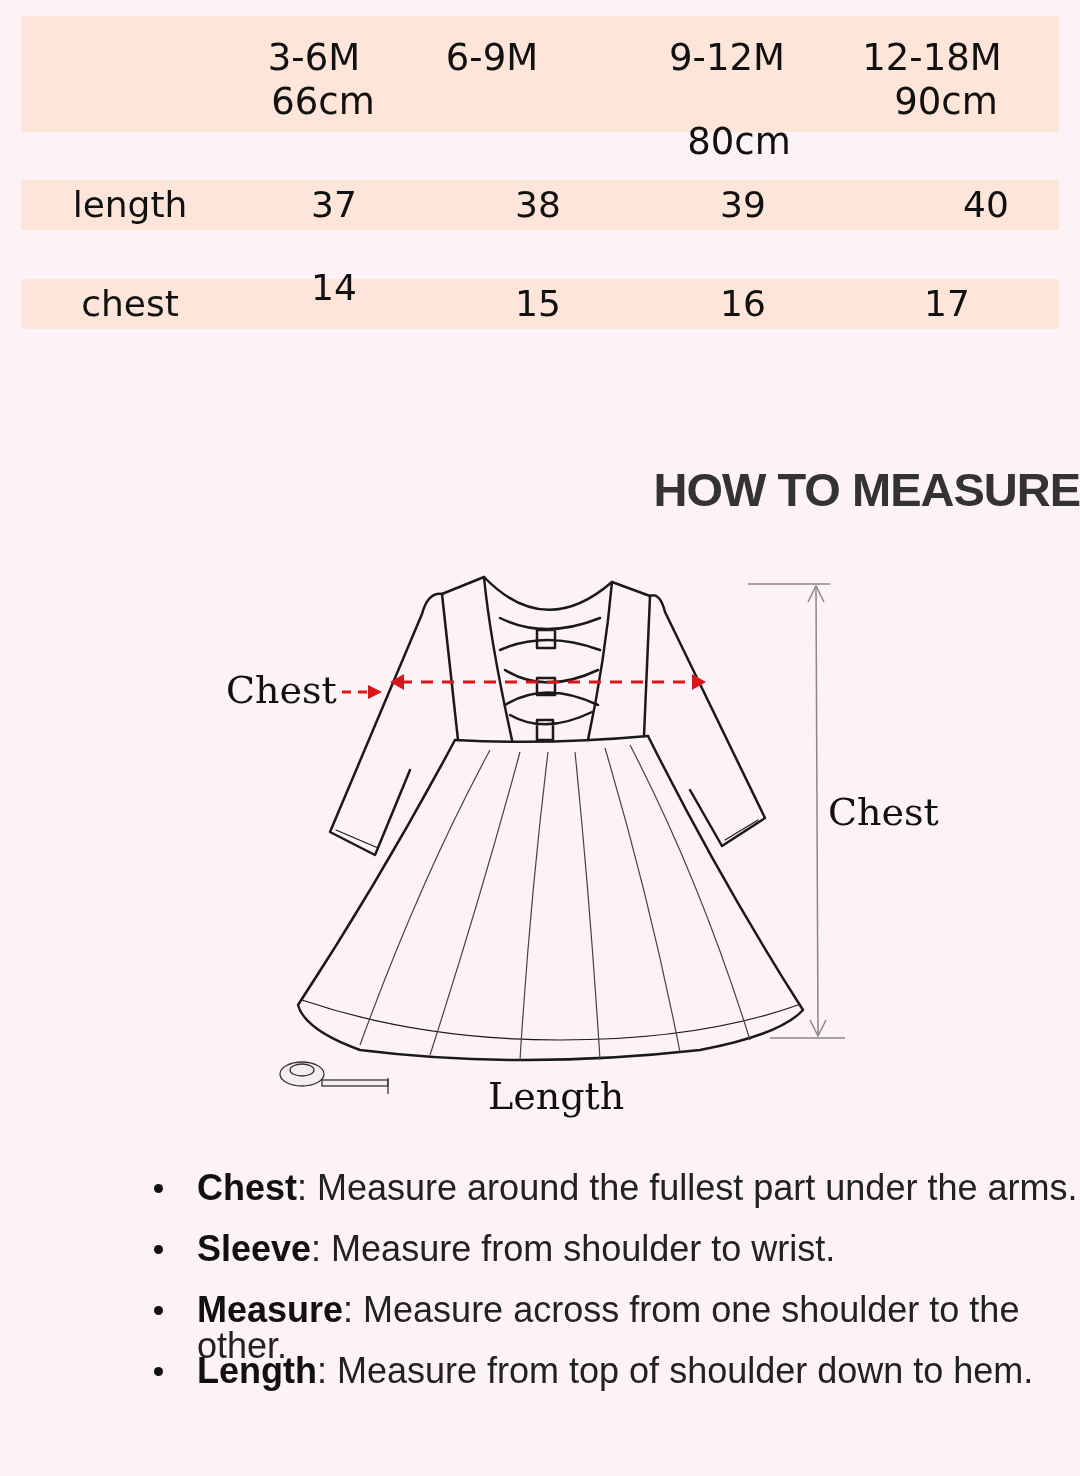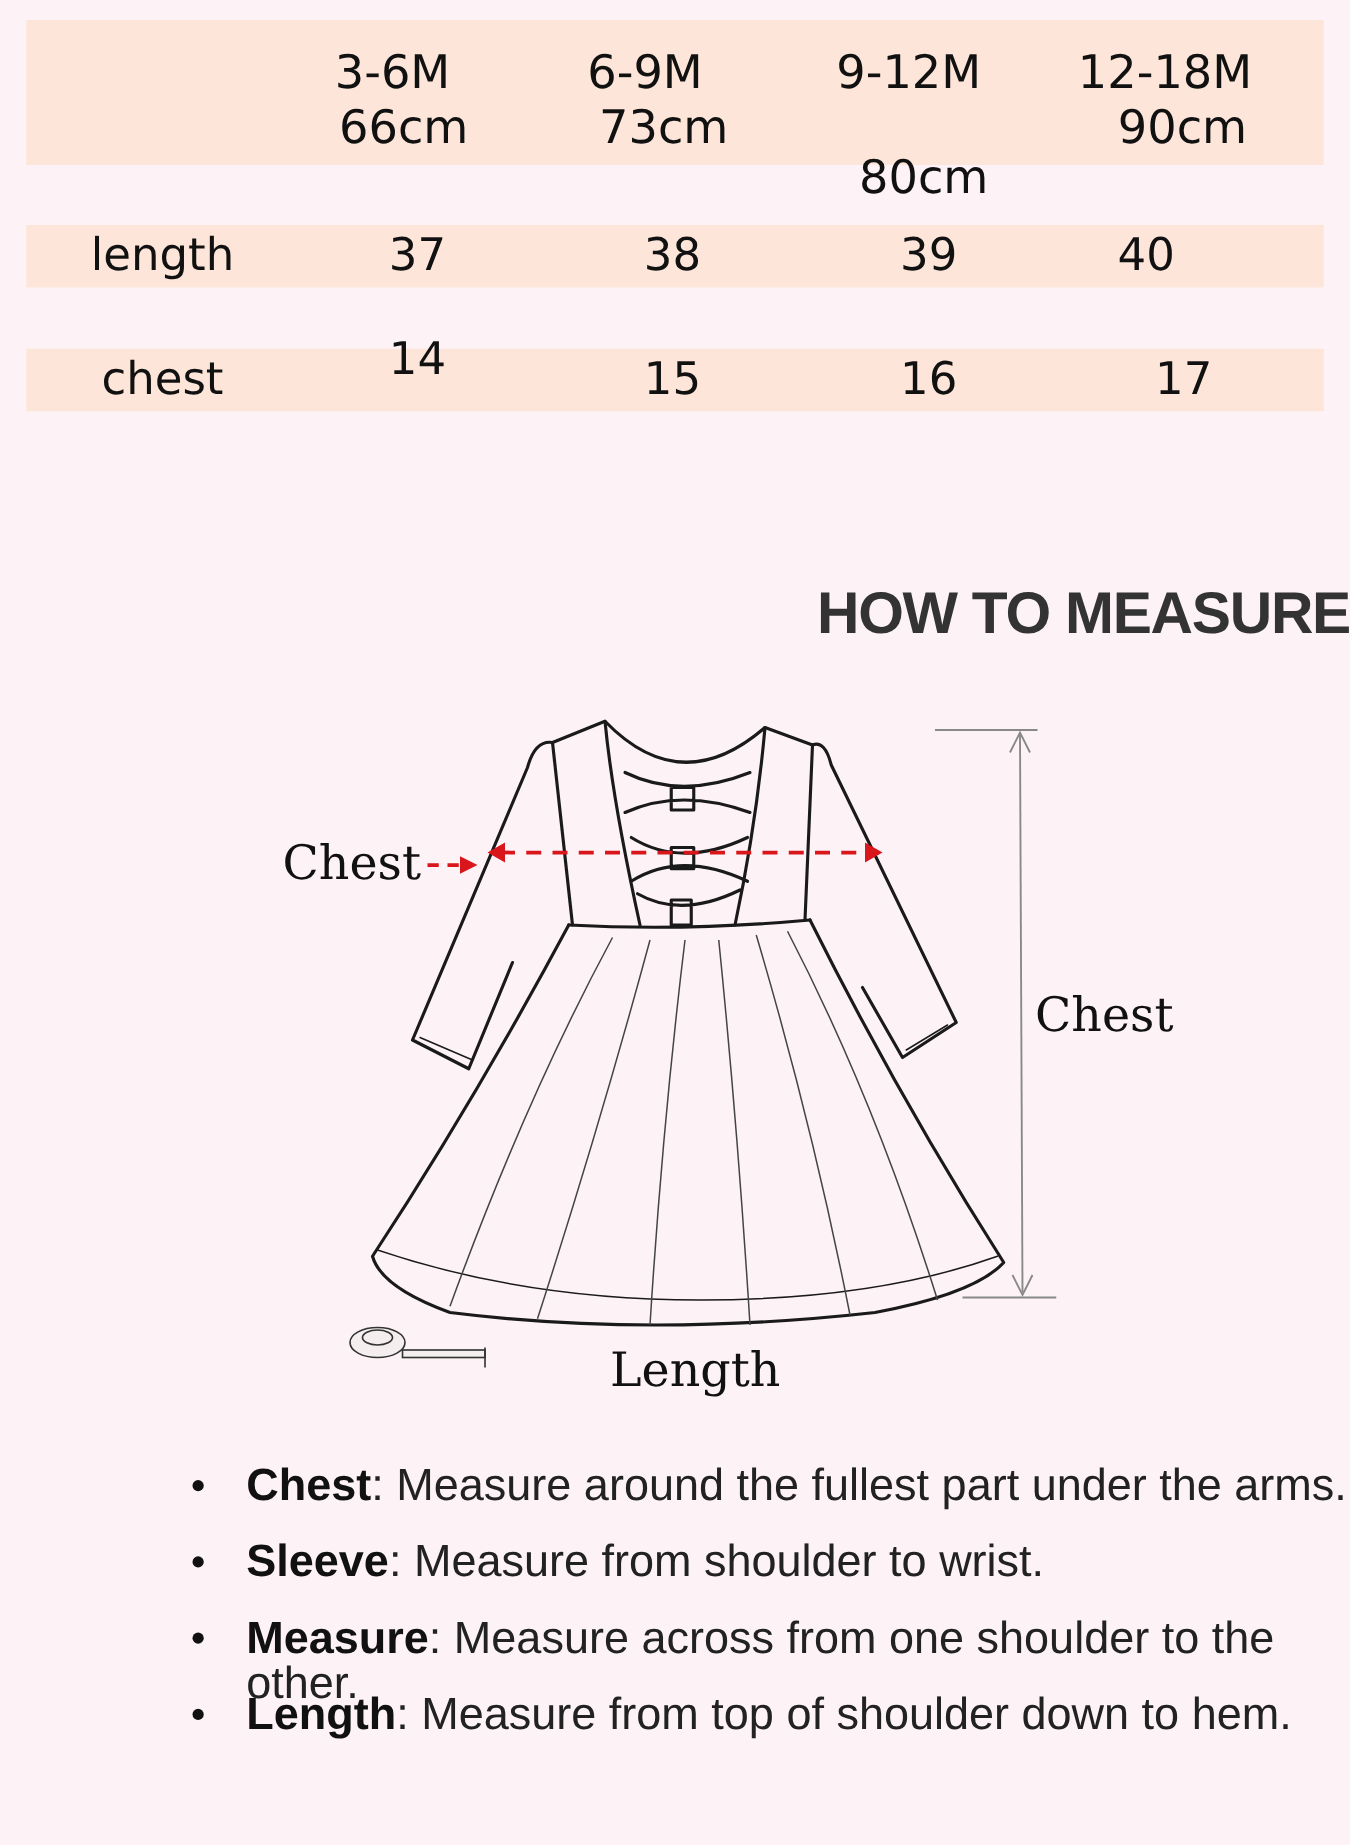--- a/index.html
+++ b/index.html
@@ -22,39 +22,38 @@
 </style>
 </head>
 <body>
 
 <div>
   <div class="band" style="top:16px;height:116px;"></div>
   <div class="hdr-cell" style="left:214px;top:36px;">
     <div>3-6M</div>
     <div style="padding-left:18px;">66cm</div>
   </div>
-  <div class="hdr-cell" style="left:416px;top:36px;">
+  <div class="hdr-cell" style="left:392px;top:36px;">
     <div>6-9M</div>
-    <div style="padding-left:30px;">73cm</div>
   </div>
   <div class="hdr-cell" style="left:627px;top:36px;">
     <div>9-12M</div>
     <div style="padding-left:24px;margin-top:40px;">80cm</div>
   </div>
   <div class="hdr-cell" style="left:832px;top:36px;">
     <div>12-18M</div>
     <div style="padding-left:28px;">90cm</div>
   </div>
 
   <div class="band" style="top:180px;height:50px;"></div>
   <div class="cell" style="left:40px;width:180px;top:183px;">length</div>
   <div class="cell" style="left:274px;width:120px;top:183px;">37</div>
   <div class="cell" style="left:478px;width:120px;top:183px;">38</div>
   <div class="cell" style="left:683px;width:120px;top:183px;">39</div>
-  <div class="cell" style="left:857px;width:120px;top:183px;text-align:center;">40</div>
+  <div class="cell" style="left:926px;width:120px;top:183px;text-align:center;">40</div>
 
   <div class="band" style="top:279px;height:50px;"></div>
   <div class="cell" style="left:40px;width:180px;top:282px;">chest</div>
   <div class="cell" style="left:274px;width:120px;top:266px;">14</div>
   <div class="cell" style="left:478px;width:120px;top:282px;">15</div>
   <div class="cell" style="left:683px;width:120px;top:282px;">16</div>
   <div class="cell" style="left:887px;width:120px;top:282px;">17</div>
 </div>
 
 <div class="title">HOW TO MEASURE</div>

